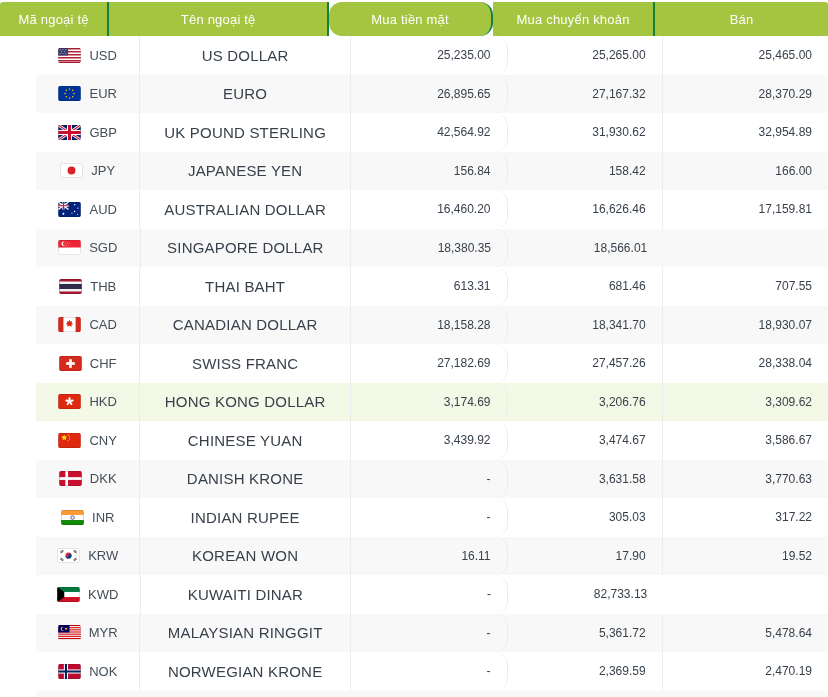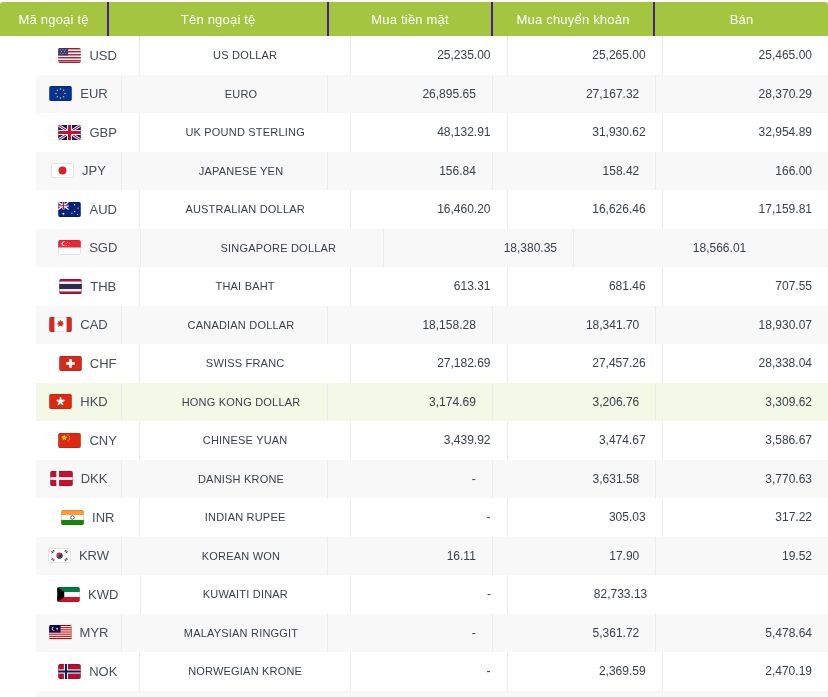--- a/index.html
+++ b/index.html
@@ -11,47 +11,47 @@
     display: flex; flex-direction: column;
     padding-top: 2px; background: #fff;
   }
 
   .header-row { display: flex; height: 34px; flex-shrink: 0; }
   .h-cell {
     background: var(--header-bg, #a3c53f);
     color: var(--header-text, #fff);
     font-size: 13px; letter-spacing: .2px;
     display: flex; align-items: center; justify-content: center;
-    border-right: 2px solid #4c1d95;
+    border-right: 2px solid #15803d;
   }
   .h-cell:last-child { border-right: none; }
   .h-cell:first-child { border-radius: 3px 0 0 0; }
   .h-cell:last-child  { border-radius: 0 3px 0 0; }
 
   .col-0 { width: 13.2%; }
   .col-1 { width: 26.6%; }
-  .col-2 { width: 19.8%; }
+  .col-2 { width: 19.8%; border-radius: 13px; }
   .col-3 { width: 19.6%; text-align: center; }
   .col-4 { width: 20.9%; }
 
   .tbody { display: flex; flex-direction: column; flex: 1 1 auto; padding-left: 36px; }
   .row { display: flex; height: 38.5px; flex-shrink: 0; background: #fff; }
-  .row.alt { background: var(--row-alt, #f8f8f8); gap: 33px; }
+  .row.alt { background: var(--row-alt, #f8f8f8); }
   .row.hl  { background: var(--row-hl, #f4f8e6); }
 
   .cell {
     display: flex; align-items: center;
     border-right: 1px solid var(--divider, #ececec);
     color: var(--text, #38414b);
     overflow: hidden;
   }
   .cell:last-child { border-right: none; text-align: right; }
 
   .c-code { justify-content: center; gap: 8px; font-size: 13px; color: #454e58; }
-  .c-name { justify-content: center; font-size: 11px; letter-spacing: .2px; }
+  .c-name { justify-content: center; font-size: 15px; letter-spacing: .2px; }
   .c-num  { justify-content: flex-end; padding-right: 16px; font-size: 12px; }
 
   .flag { position: relative; width: 23px; height: 15px; border-radius: 2px;
           overflow: hidden; flex-shrink: 0; }
   .flag svg { display: block; width: 100%; height: 100%; }
   .flag::after { content: ""; position: absolute; inset: 0;
                  border: 1px solid rgba(0,0,0,.10); border-radius: 2px; }
 
   .filler { flex: 1 1 auto; background: var(--row-alt, #f8f8f8); }
 </style>
@@ -131,21 +131,21 @@
               <rect width="24" height="16" fill="#012169"></rect>
               <path stroke="#fff" stroke-width="3" d="M0 0l24 16M24 0L0 16"></path>
               <path stroke="#C8102E" stroke-width="1.2" d="M0 0l24 16M24 0L0 16"></path>
               <path stroke="#fff" stroke-width="5.4" d="M12 0v16M0 8h24"></path>
               <path stroke="#C8102E" stroke-width="3.2" d="M12 0v16M0 8h24"></path>
             </svg>
           </span>
           <span>GBP</span>
         </div>
         <div class="cell c-name col-1">UK POUND STERLING</div>
-        <div class="cell c-num col-2">48,132.91</div>
+        <div class="cell c-num col-2">42,564.92</div>
         <div class="cell c-num col-3">31,930.62</div>
         <div class="cell c-num col-4">32,954.89</div>
       </div>
       <div class="row alt">
         <div class="cell c-code col-0">
           <span class="flag">
             <svg viewBox="0 0 24 16">
               <rect width="24" height="16" fill="#fff"></rect>
               <circle cx="12" cy="8" r="4.2" fill="#D8222A"></circle>
             </svg>

